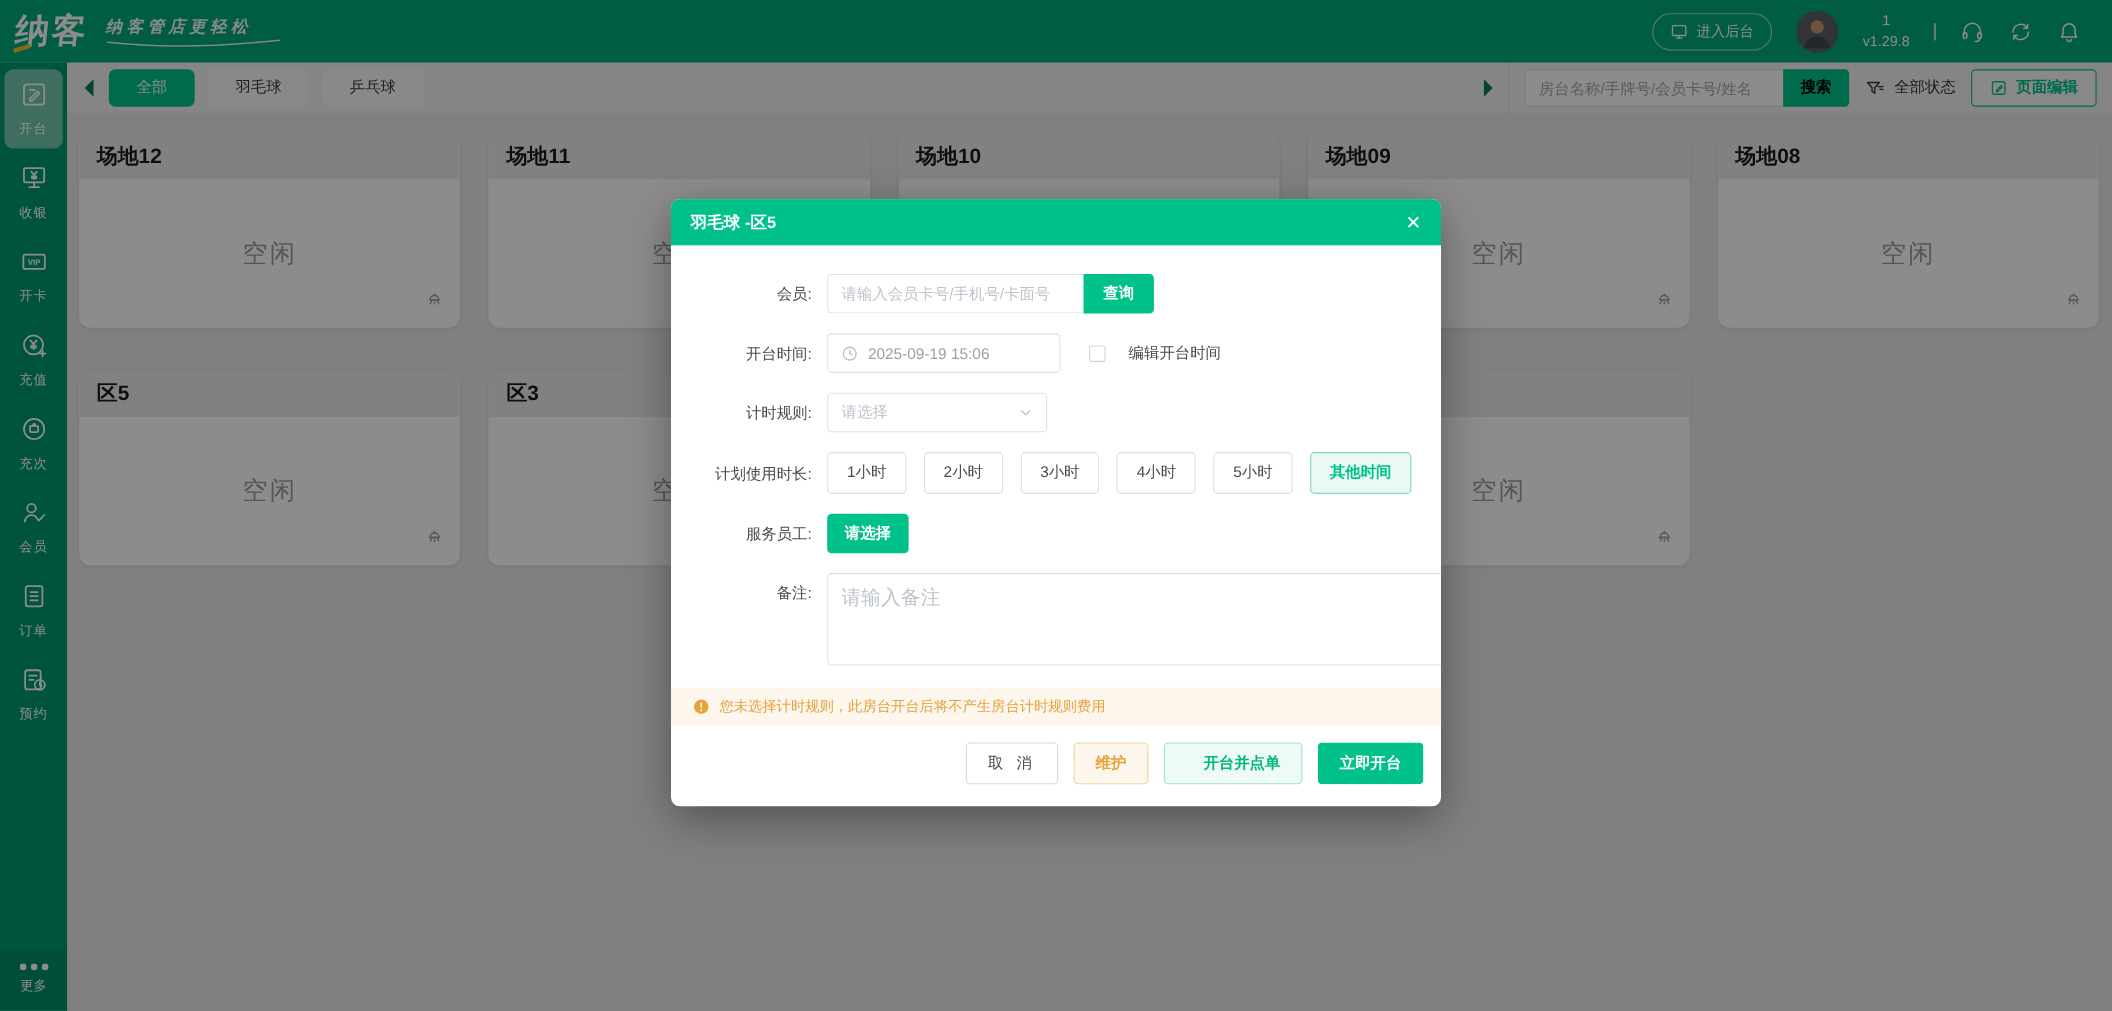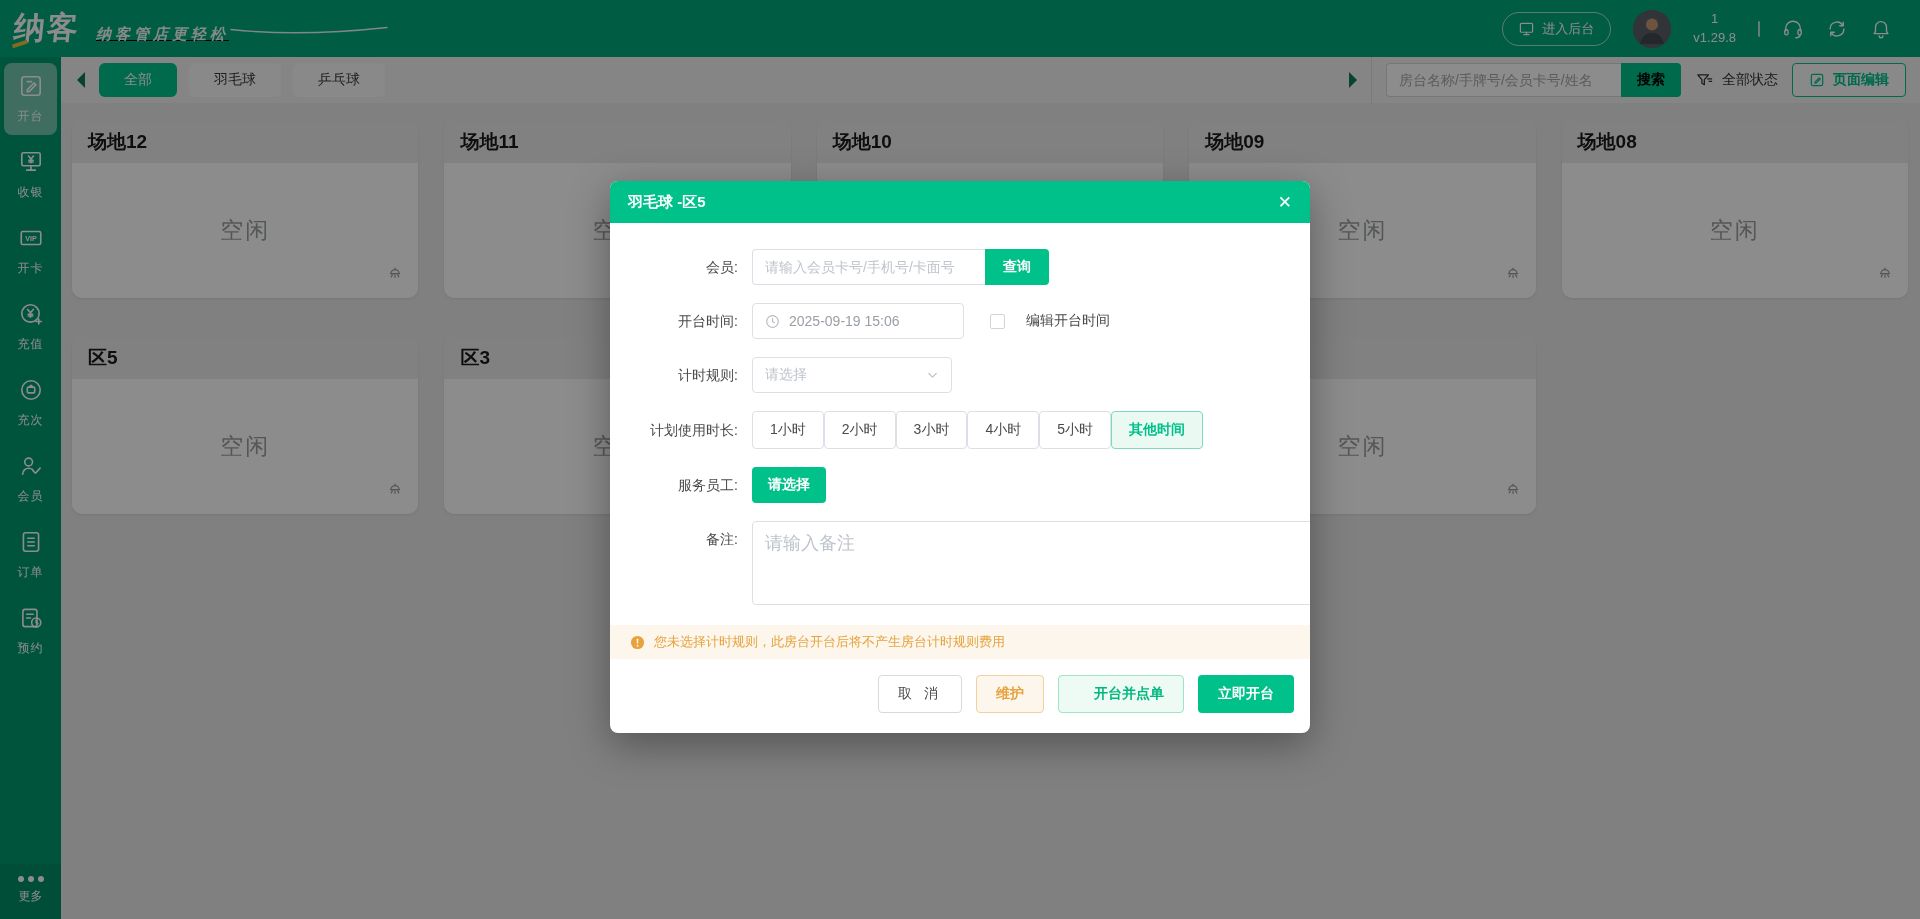--- a/index.html
+++ b/index.html
@@ -4,21 +4,21 @@
 <style>
   * { box-sizing: border-box; margin: 0; padding: 0; }
   body { margin:0; background:#444; font-family:"Liberation Sans","DejaVu Sans",sans-serif; }
   .screen { position:relative; width:1920px; height:919px; overflow:hidden; background:#e8e9e8; }
 
   
   .topbar { height:57px; background:var(--topbar,#00a878); display:flex; align-items:center; justify-content:space-between; padding:0 28px 0 14px; }
   .brand { display:flex; align-items:flex-end; gap:16px; }
   .logo { font-size:31px; font-weight:800; color:#fff; letter-spacing:2px; transform:skewX(-6deg); position:relative; line-height:1; padding-bottom:3px; }
   .logo::after { content:""; position:absolute; left:0; bottom:0; width:15px; height:4px; background:#f2c23d; transform:rotate(-18deg); }
-  .slogan-wrap { display:flex; padding-bottom:2px;text-decoration:underline; }
+  .slogan-wrap { display:flex; flex-direction:column; padding-bottom:2px; }
   .slogan { color:rgba(255,255,255,.95); font-size:15px; font-style:italic; font-weight:600; letter-spacing:4px; }
   .swoosh { margin-top:1px; }
   .top-right { display:flex; align-items:center; gap:22px; }
   .backend-pill { display:flex; align-items:center; gap:8px; border:1px solid rgba(255,255,255,.65); background:transparent; color:#fff; font-size:13px; border-radius:17px; padding:7px 16px; cursor:pointer; font-family:inherit; }
   .avatar { width:38px; height:38px; border-radius:50%; overflow:hidden; background:#5a6069; cursor:pointer; flex-shrink:0; }
   .version-block { color:#fff; font-size:13px; text-align:center; line-height:1.4; }
   .v-divider { width:2px; height:16px; background:rgba(255,255,255,.7); border-radius:1px; }
   .top-icon { color:#fff; display:flex; cursor:pointer; }
 
   
@@ -73,21 +73,21 @@
   .form-label { width:142px; flex-shrink:0; text-align:right; padding-right:14px; font-size:14px; color:#4a4a4a; line-height:36px; }
   .input-group { display:flex; }
   .member-input { width:233px; height:36px; border:1px solid #dcdfe6; border-right:none; border-radius:4px 0 0 4px; padding:0 12px; font-size:14px; font-family:inherit; color:#333; outline:none; }
   .member-input::placeholder, .remark-area::placeholder { color:#bfc4cc; }
   .query-btn { width:64px; height:36px; background:var(--green,#00c18a); color:#fff; border:none; border-radius:0 4px 4px 0; font-size:14px; font-weight:600; cursor:pointer; font-family:inherit; }
   .time-input { width:212px; height:36px; border:1px solid #dcdfe6; border-radius:4px; display:flex; align-items:center; gap:9px; padding:0 12px; color:#9aa0a6; font-size:14px; }
   .checkbox-wrap { display:flex; align-items:center; gap:21px; margin-left:26px; height:36px; cursor:pointer; }
   .checkbox { width:15px; height:15px; border:1px solid #cfd4db; border-radius:2px; background:#fff; }
   .checkbox-label { font-size:14px; color:#4a4a4a; }
   .select { width:200px; height:36px; border:1px solid #dcdfe6; border-radius:4px; display:flex; align-items:center; justify-content:space-between; padding:0 12px; color:#bfc4cc; font-size:14px; cursor:pointer; }
-  .dur-group { display:flex; gap:0; }
+  .dur-group { display:flex; gap:16px; }
   .dur-btn { height:38px; padding:0 17px; border:1px solid #dcdfe6; border-radius:4px; background:#fff; color:#4a4a4a; font-size:14px; display:flex; align-items:center; cursor:pointer; }
   .dur-btn.selected { background:#eafaf3; border-color:#7edcb8; color:var(--green,#00c18a); font-weight:600; }
   .staff-btn { height:36px; padding:0 16px; background:var(--green,#00c18a); color:#fff; border:none; border-radius:4px; font-size:14px; font-weight:600; cursor:pointer; font-family:inherit; }
   .remark-wrap { position:relative; }
   .remark-area { width:607px; height:84px; border:1px solid #dcdfe6; border-radius:4px; padding:9px 12px; font-size:18px; font-family:inherit; color:#333; resize:none; outline:none; display:block; }
   .remark-handle { position:absolute; right:3px; bottom:4px; width:10px; height:10px; clip-path:polygon(100% 0,100% 100%,0 100%); background:repeating-linear-gradient(135deg, transparent 0 2px, #c4c8cd 2px 3.4px); }
   .warning-bar { height:34px; background:var(--warning-bg,#fdf6ec); display:flex; align-items:center; gap:9px; padding:0 20px; }
   .warning-text { color:var(--warning,#e6a23c); font-size:13px; }
   .modal-footer { display:flex; justify-content:flex-end; gap:14px; padding:16px 16px 20px; }
   .btn { height:38px; padding:0 19px; border-radius:4px; font-size:14px; display:flex; align-items:center; cursor:pointer; border:1px solid transparent; font-family:inherit; }

